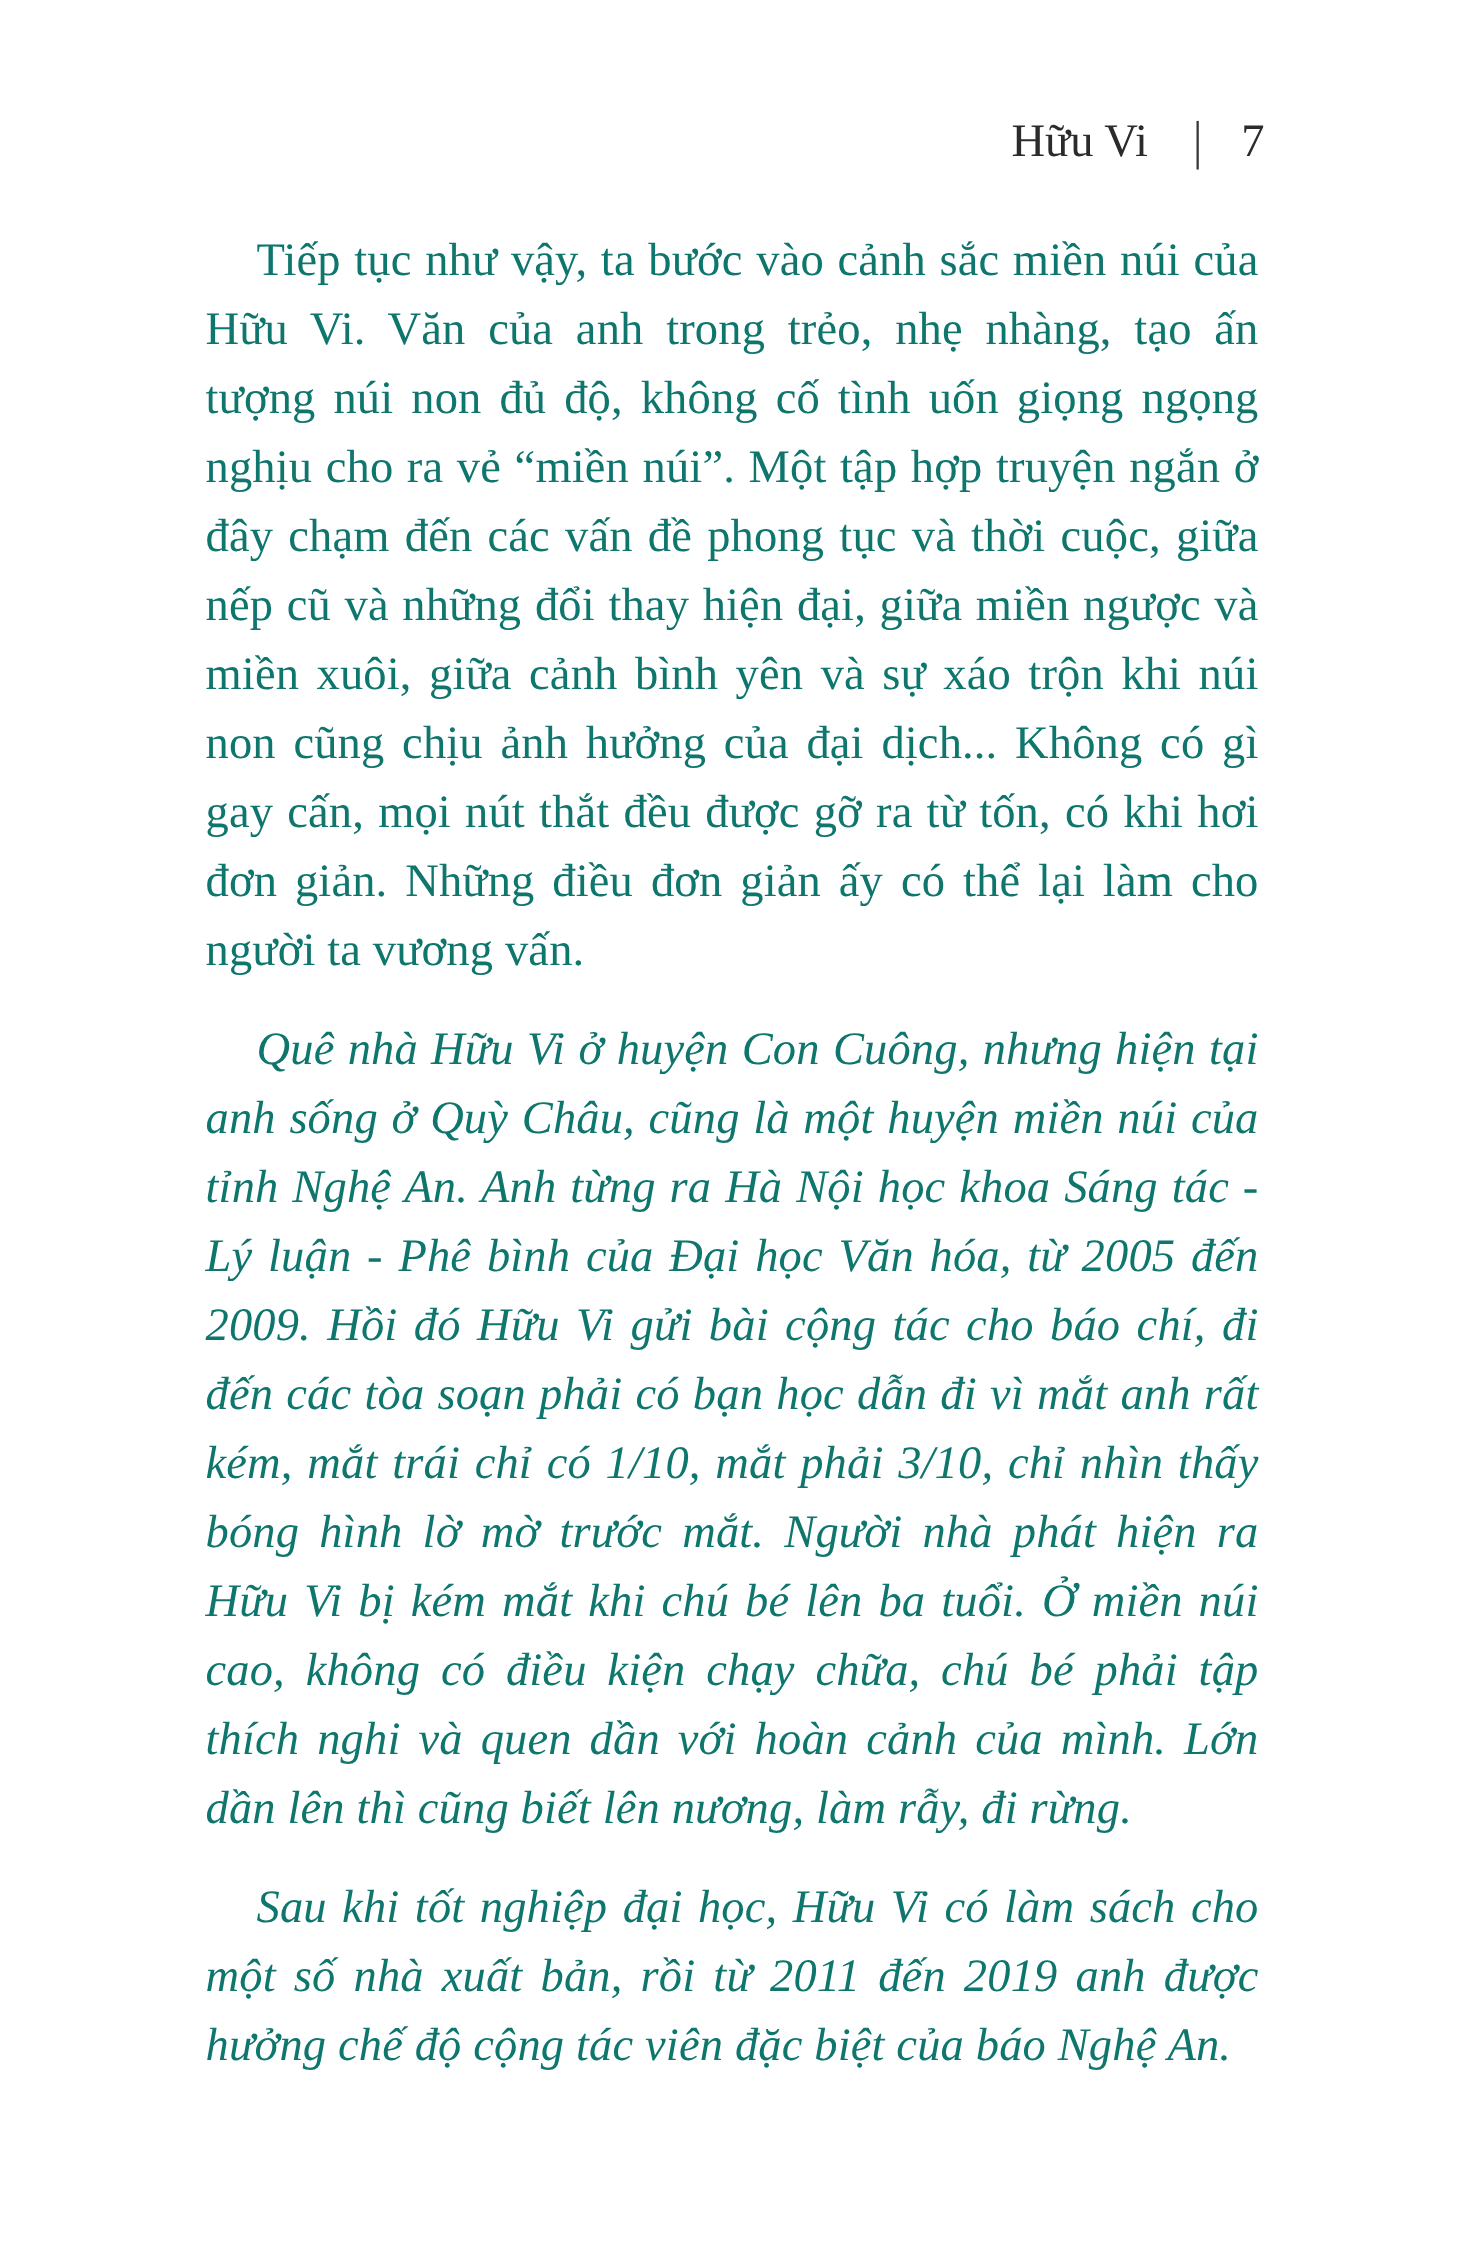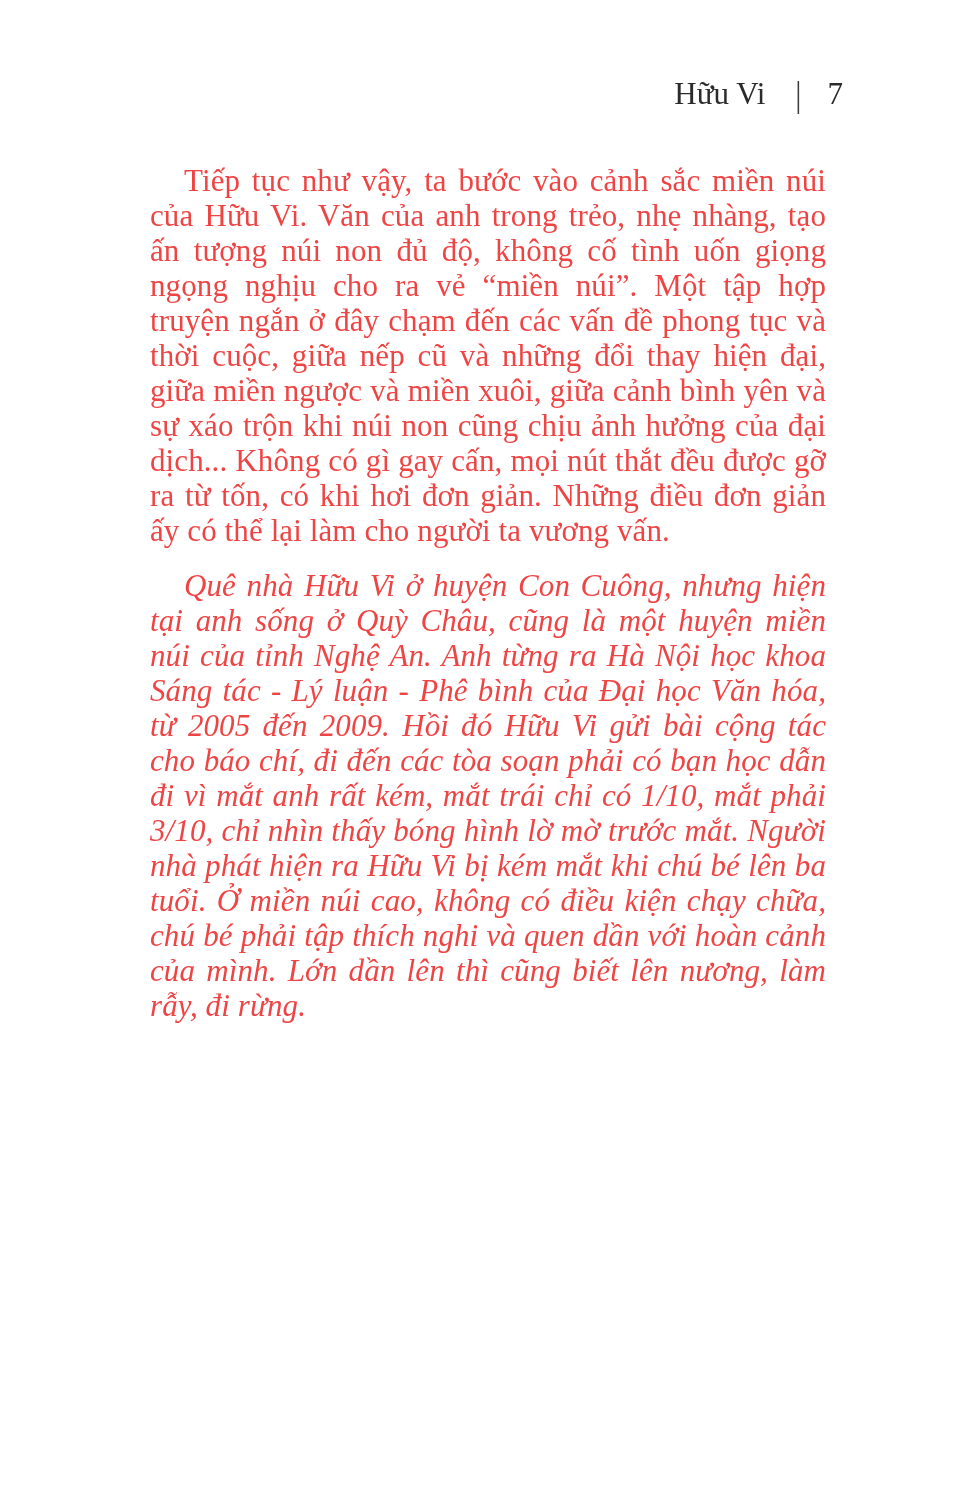--- a/index.html
+++ b/index.html
@@ -33,40 +33,41 @@
     color: #3a3a3a;
     transform: scaleY(1.15);
   }
   .page-body {
     position: absolute;
     left: 133px;
     top: 146px;
     width: 710px;
   }
   .page-body p {
-    margin: 17px;
+    margin: 4px;
     font-size: 31px;
-    line-height: 35px;
+    line-height: 46px;
     text-align: justify;
     text-indent: 34px;
     letter-spacing: 0.1px;
-    color: #ef4444;
+    color: #0f766e;
   }
   .page-body p + p {
     margin-top: 20px;
     font-style: italic;
   }
 </style>
 </head>
 <body>
 
 <div class="page">
 
   <div class="running-header">
     <span>Hữu Vi</span><span class="sep">|</span><span>7</span>
   </div>
 
   <div class="page-body">
     <p>Tiếp tục như vậy, ta bước vào cảnh sắc miền núi của Hữu Vi. Văn của anh trong trẻo, nhẹ nhàng, tạo ấn tượng núi non đủ độ, không cố tình uốn giọng ngọng nghịu cho ra vẻ “miền núi”. Một tập hợp truyện ngắn ở đây chạm đến các vấn đề phong tục và thời cuộc, giữa nếp cũ và những đổi thay hiện đại, giữa miền ngược và miền xuôi, giữa cảnh bình yên và sự xáo trộn khi núi non cũng chịu ảnh hưởng của đại dịch... Không có gì gay cấn, mọi nút thắt đều được gỡ ra từ tốn, có khi hơi đơn giản. Những điều đơn giản ấy có thể lại làm cho người ta vương vấn.</p>
     <p>Quê nhà Hữu Vi ở huyện Con Cuông, nhưng hiện tại anh sống ở Quỳ Châu, cũng là một huyện miền núi của tỉnh Nghệ An. Anh từng ra Hà Nội học khoa Sáng tác - Lý luận - Phê bình của Đại học Văn hóa, từ 2005 đến 2009. Hồi đó Hữu Vi gửi bài cộng tác cho báo chí, đi đến các tòa soạn phải có bạn học dẫn đi vì mắt anh rất kém, mắt trái chỉ có 1/10, mắt phải 3/10, chỉ nhìn thấy bóng hình lờ mờ trước mắt. Người nhà phát hiện ra Hữu Vi bị kém mắt khi chú bé lên ba tuổi. Ở miền núi cao, không có điều kiện chạy chữa, chú bé phải tập thích nghi và quen dần với hoàn cảnh của mình. Lớn dần lên thì cũng biết lên nương, làm rẫy, đi rừng.</p>
+    <p>Sau khi tốt nghiệp đại học, Hữu Vi có làm sách cho một số nhà xuất bản, rồi từ 2011 đến 2019 anh được hưởng chế độ cộng tác viên đặc biệt của báo Nghệ An.</p>
   </div>
 
 </div>
 
 </body></html>

